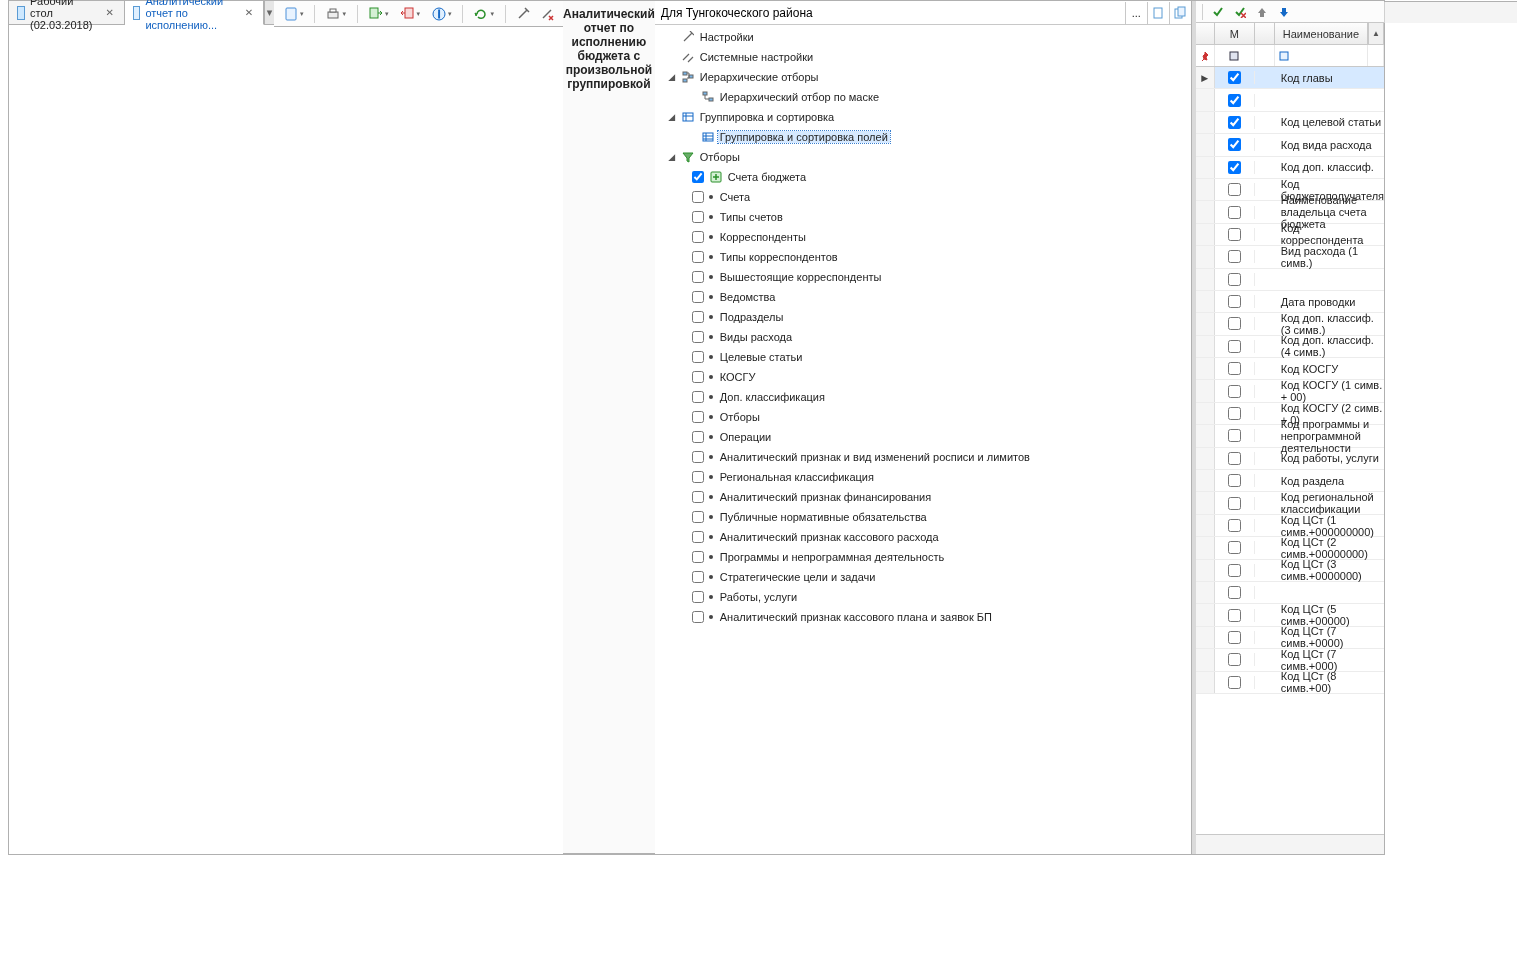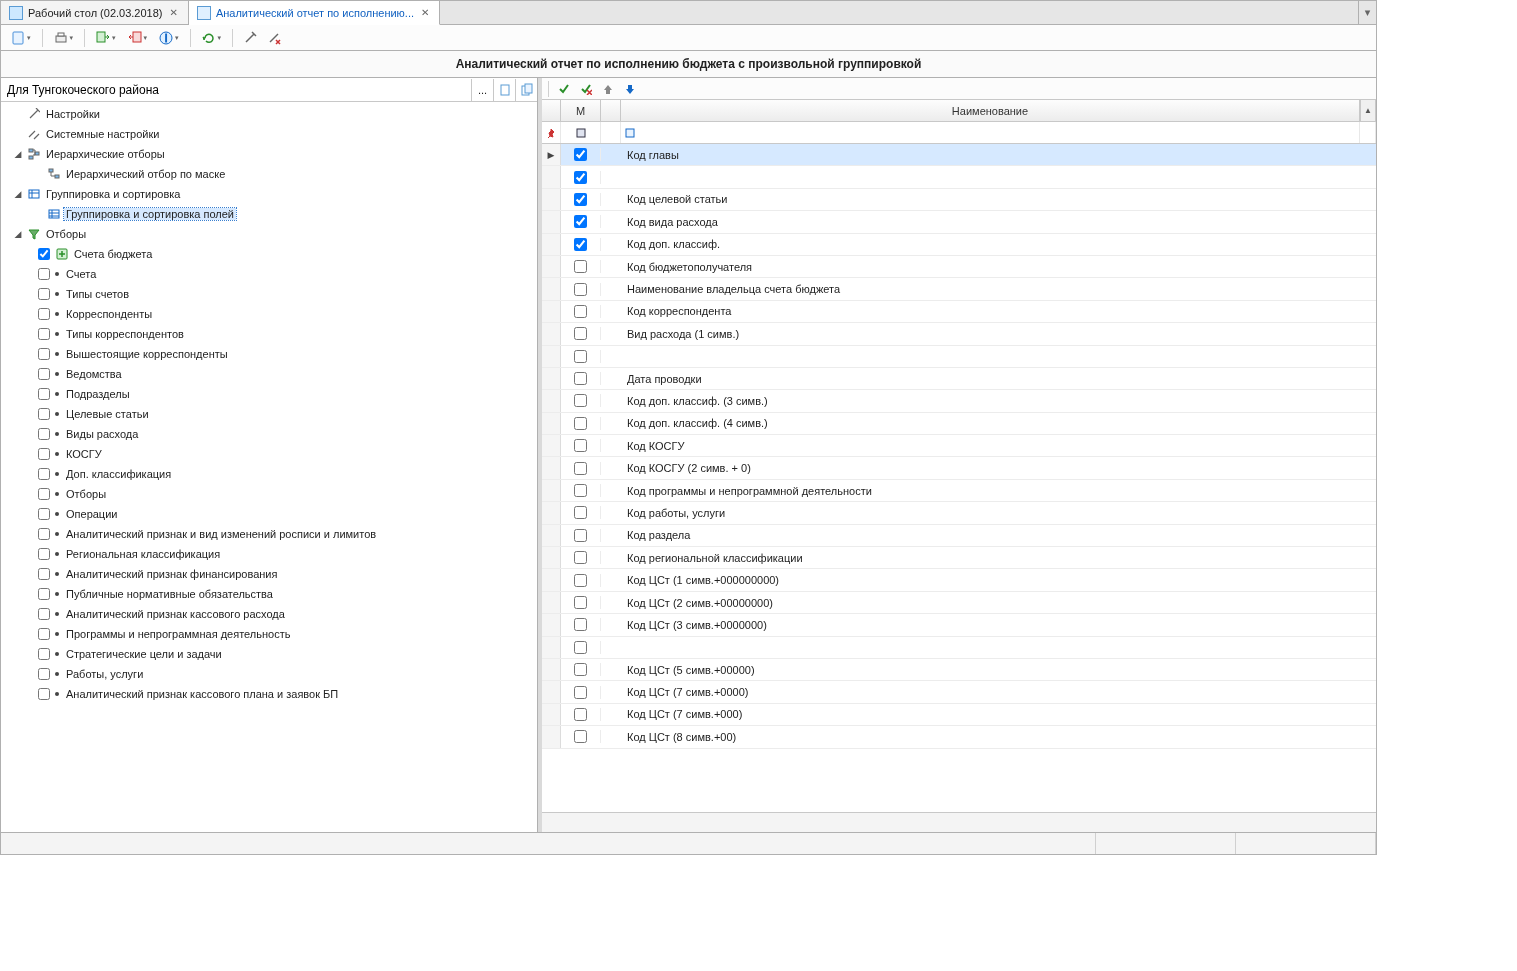--- a/index.html
+++ b/index.html
@@ -1,19 +1,19 @@
 <!DOCTYPE html>
 <html><head>
 <meta charset="utf-8">
 <style>
   * { box-sizing: border-box; }
   html, body { margin: 0; padding: 0; font-family: Tahoma, Verdana, sans-serif; font-size: 11px; color: #222; }
   body { background: #fff; width: 1517px; height: 971px; overflow: hidden; }
 
-  .app { width: 1377px; height: 855px; display: flex; flex-direction: column; border: 1px solid #b0b0b0; background: #fff; }
+  .app { width: 1377px; height: 855px; display: flex; flex-direction: row; border: 1px solid #b0b0b0; background: #fff; margin-left: 8px; }
 
   
   .tabs { display: flex; height: 24px; background: #e6e6e6; border-bottom: 1px solid #b0b0b0; }
   .tab { display: flex; align-items: center; padding: 0 8px; border-right: 1px solid #b0b0b0; gap: 5px; cursor: pointer; }
   .tab.inactive { background: #f4f4f4; }
   .tab.active { background: #fff; border-bottom: 1px solid #fff; margin-bottom: -1px; }
   .tab .ico { width: 14px; height: 14px; display: inline-block; }
   .tab .close { font-size: 10px; color: #666; padding: 0 2px; }
   .tab span.title { font-size: 11px; }
   .tab.active span.title { color: #1060c0; }
@@ -345,27 +345,27 @@
             <div class="tree-row">
               <span class="indent" style="width:28px"></span>
               <input type="checkbox" class="cb" style="">
               <span class="dot"></span>
               <span class="lbl">Подразделы</span>
             </div>
             <div class="tree-row">
               <span class="indent" style="width:28px"></span>
               <input type="checkbox" class="cb" style="">
               <span class="dot"></span>
+              <span class="lbl">Виды расхода</span>
+            </div>
+            <div class="tree-row">
+              <span class="indent" style="width:28px"></span>
+              <input type="checkbox" class="cb" style="">
+              <span class="dot"></span>
               <span class="lbl">Целевые статьи</span>
-            </div>
-            <div class="tree-row">
-              <span class="indent" style="width:28px"></span>
-              <input type="checkbox" class="cb" style="">
-              <span class="dot"></span>
-              <span class="lbl">Виды расхода</span>
             </div>
             <div class="tree-row">
               <span class="indent" style="width:28px"></span>
               <input type="checkbox" class="cb" style="">
               <span class="dot"></span>
               <span class="lbl">КОСГУ</span>
             </div>
             <div class="tree-row">
               <span class="indent" style="width:28px"></span>
               <input type="checkbox" class="cb" style="">
@@ -609,20 +609,28 @@
               </div>
               <div class="gap2"></div>
               <div class="colName">Код КОСГУ</div>
             </div>
             <div class="grid-row">
               <div class="rowhdr"></div>
               <div class="colM">
                 <input type="checkbox" style="">
               </div>
               <div class="gap2"></div>
+              <div class="colName">Код КОСГУ (1 симв. + 00)</div>
+            </div>
+            <div class="grid-row">
+              <div class="rowhdr"></div>
+              <div class="colM">
+                <input type="checkbox" style="">
+              </div>
+              <div class="gap2"></div>
               <div class="colName">Код КОСГУ (2 симв. + 0)</div>
             </div>
             <div class="grid-row">
               <div class="rowhdr"></div>
               <div class="colM">
                 <input type="checkbox" style="">
               </div>
               <div class="gap2"></div>
               <div class="colName">Код программы и непрограммной деятельности</div>
             </div>

